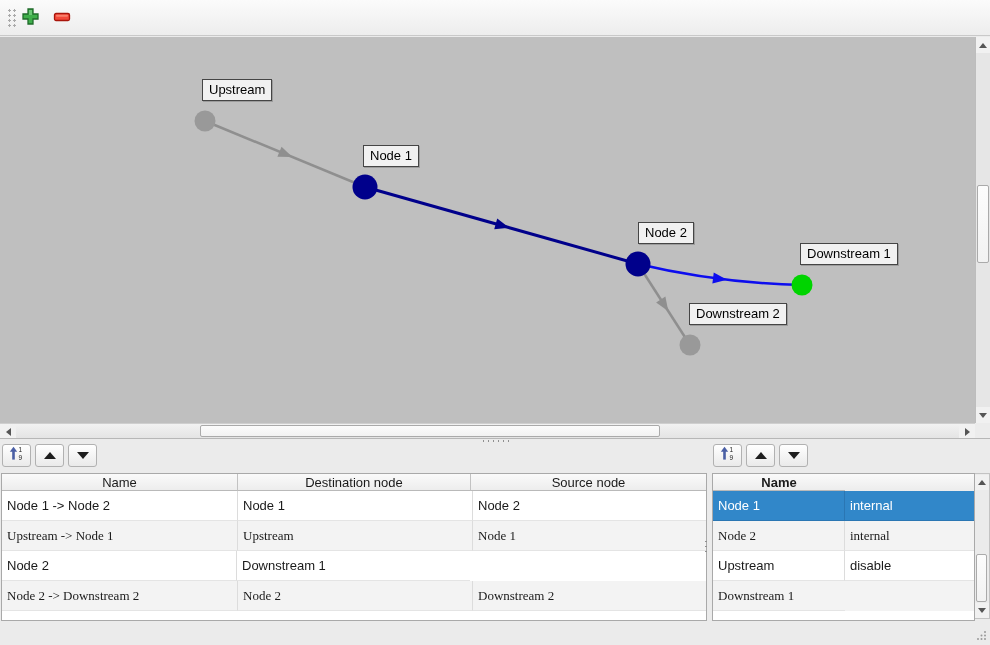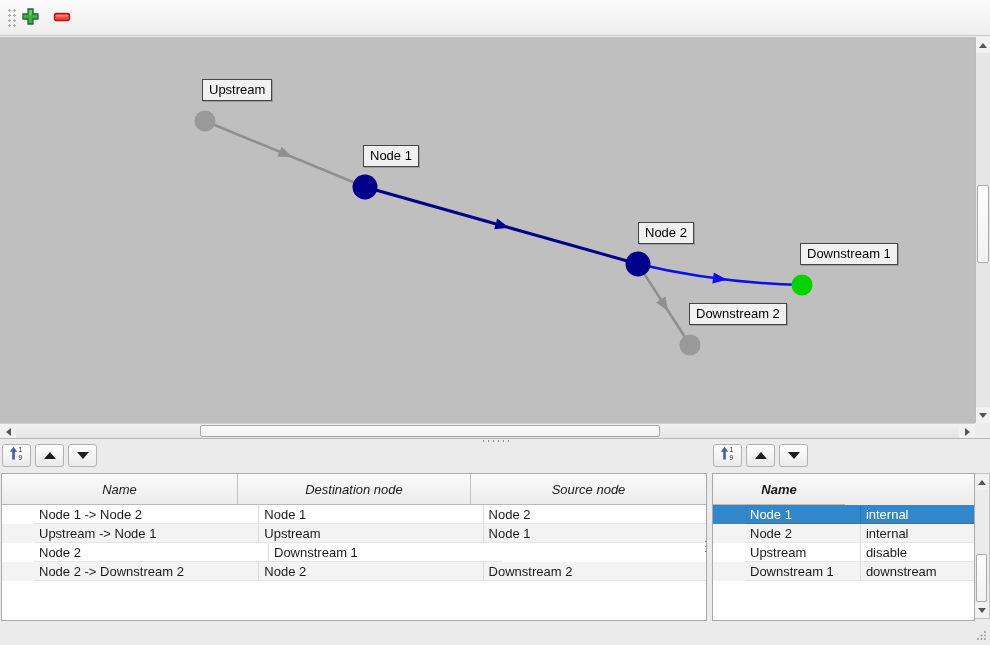--- a/index.html
+++ b/index.html
@@ -41,27 +41,27 @@
   
   .pbtn{position:absolute;top:444px;width:29px;height:23px;background:linear-gradient(#ffffff,#eaeaea);
     border:1px solid #b1b1b1;border-radius:3px;box-sizing:border-box;display:flex;align-items:center;justify-content:center;}
   .tri-up{width:0;height:0;border-left:6px solid rgba(0,0,0,0);border-right:6px solid rgba(0,0,0,0);border-bottom:7px solid #1e1e1e;}
   .tri-down{width:0;height:0;border-left:6px solid rgba(0,0,0,0);border-right:6px solid rgba(0,0,0,0);border-top:7px solid #1e1e1e;}
 
   
   .gtable{position:absolute;top:473px;background:#ffffff;border:1px solid #a9a9a9;box-sizing:border-box;overflow:hidden;}
   #edges-table{left:1px;width:706px;height:148px;}
   #nodes-table{left:712px;width:263px;height:148px;}
-  .thead{display:flex;height:31px;background:linear-gradient(#fafafa,#ececec);font-style:italic;}
+  .thead{display:flex;height:17px;background:linear-gradient(#fafafa,#ececec);}
   .hcell{box-sizing:border-box;border-right:1px solid #c2c2c2;border-bottom:1px solid #b9b9b9;font-size:13px;
     display:flex;align-items:center;justify-content:center;color:#1a1a1a;}
   .hcell:last-child{border-right:none;}
   #nodes-table .hcell{font-weight:bold;}
-  .trow{display:flex;height:19px;background:#ffffff;padding-left:32px;}
-  .trow.alt{background:#f3f3f3;}
+  .trow{display:flex;height:30px;background:#ffffff;}
+  .trow.alt{background:#f3f3f3;font-family:Liberation Serif, serif;}
   .tcell{box-sizing:border-box;border-right:1px solid #dcdcdc;border-bottom:1px solid #e4e4e4;font-size:13px;
     display:flex;align-items:center;padding-left:5px;color:#1a1a1a;overflow:hidden;white-space:nowrap;}
   .tcell:last-child{border-right:none;}
   .trow.selected{background:#3187c9;}
   .trow.selected .tcell{color:#ffffff;border-right-color:#2a76b3;border-bottom-color:#2a76b3;}
 
   #vsb2{position:absolute;left:975px;top:473px;width:15px;height:146px;background:#ebebeb;border:1px solid #c3c3c3;border-left:none;box-sizing:border-box;}
 
   #resize-grip{position:absolute;left:974px;top:628px;width:14px;height:14px;}
 </style>
@@ -214,21 +214,20 @@
     <div class="trow alt">
       <div class="tcell" style="width:132px;">Node 2</div>
       <div class="tcell" style="width:129px;">internal</div>
     </div>
     <div class="trow">
       <div class="tcell" style="width:132px;">Upstream</div>
       <div class="tcell" style="width:129px;">disable</div>
     </div>
     <div class="trow alt">
       <div class="tcell" style="width:132px;">Downstream 1</div>
-      <div class="tcell" style="width:129px;">downstream</div>
     </div>
   </div>
 
   <div id="vsb2">
     <div class="sb-arrow" style="left:0;top:1px;width:14px;height:15px;">
         <span class="arr arr-up"></span>
       </div>
     <div class="thumb" style="left:1px;top:80px;width:11px;height:48px;"></div>
     <div class="sb-arrow" style="left:0;top:129px;width:14px;height:15px;">
         <span class="arr arr-down"></span>

